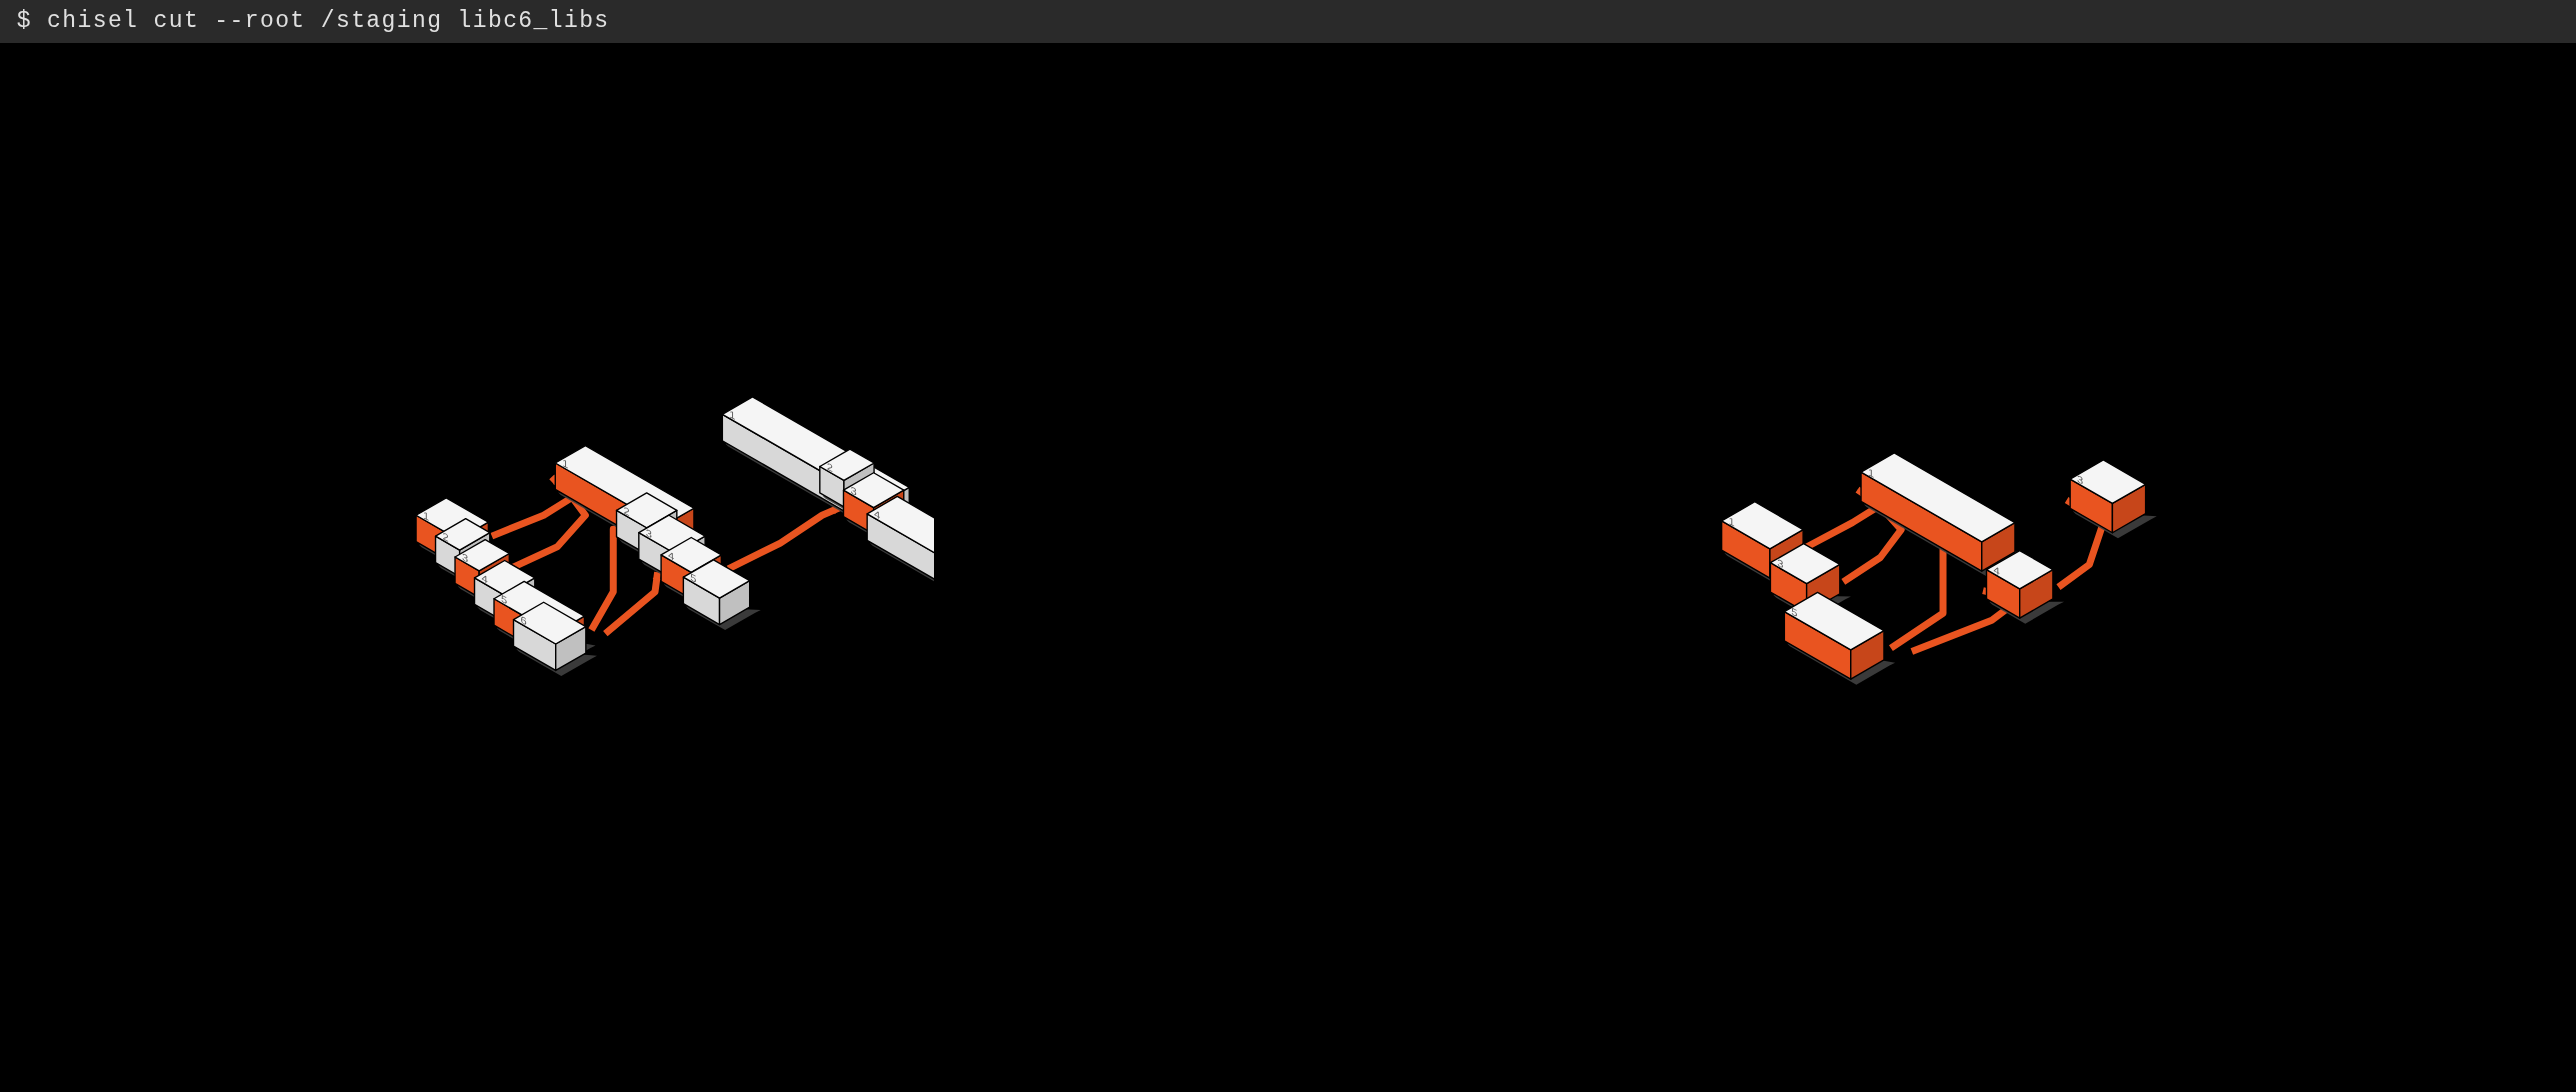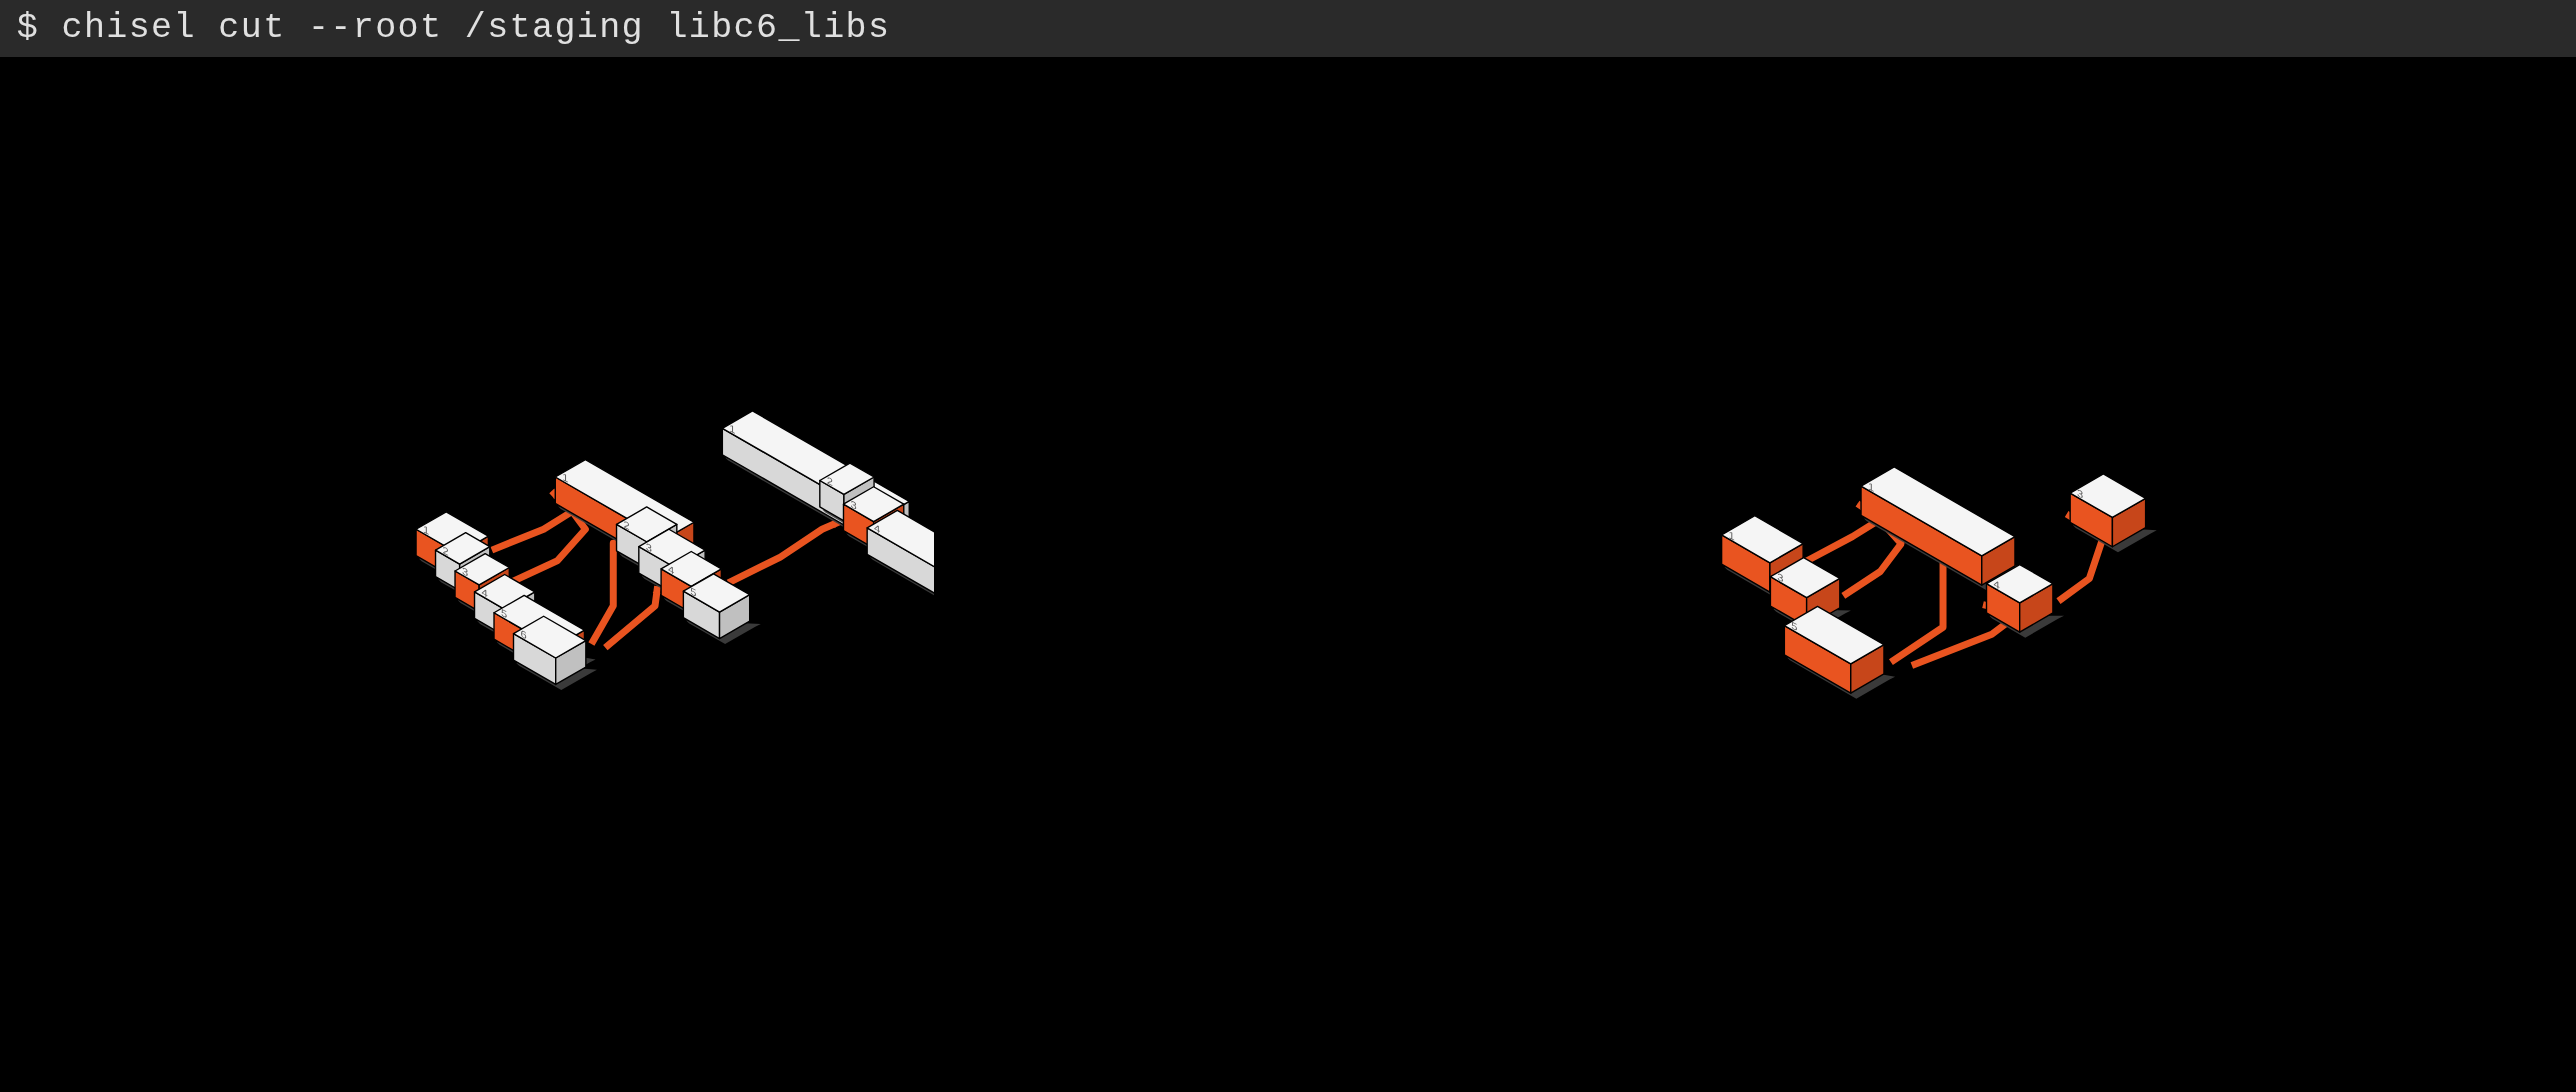--- a/index.html
+++ b/index.html
@@ -11,21 +11,21 @@
       background: #000;
       width: 100vw;
       height: 100vh;
       overflow: hidden;
       font-family: 'Courier New', monospace;
     }
     .terminal-bar {
       background: #2a2a2a;
       color: #e0e0e0;
       padding: 8.4px 16.7px;
-      font-size: 35px;
+      font-size: 23px;
       font-family: 'Courier New', 'Monaco', monospace;
       letter-spacing: 1.4px;
     }
     .diagram-container {
       position: relative;
       width: 100%;
       height: calc(100% - 63px);
       display: flex;
       justify-content: space-around;
       align-items: center;

